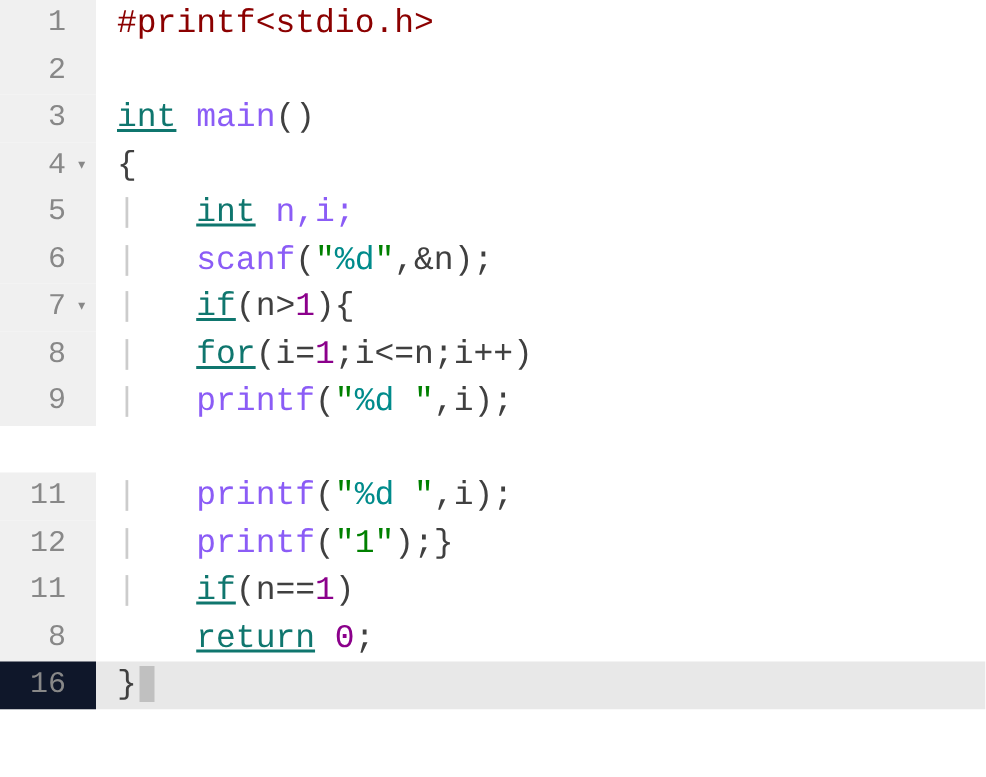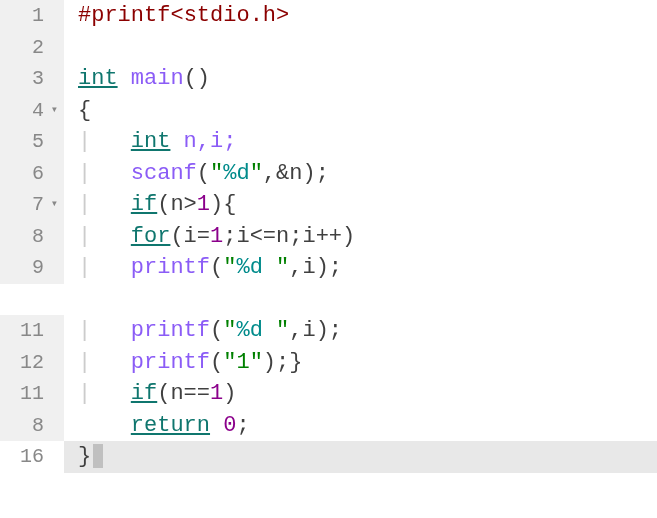--- a/index.html
+++ b/index.html
@@ -43,21 +43,21 @@
     display: inline-block;
   }
   .code {
     padding-left: 14px;
     white-space: pre;
   }
   .line.highlighted {
     background: #e8e8e8;
   }
   .line.highlighted .gutter {
-    background: #ffffff;
+    background: #0f172a;
   }
   .cursor-block {
     display: inline-block;
     width: 10px;
     height: 24px;
     background: #c0c0c0;
     vertical-align: middle;
     margin-left: 2px;
   }
   

